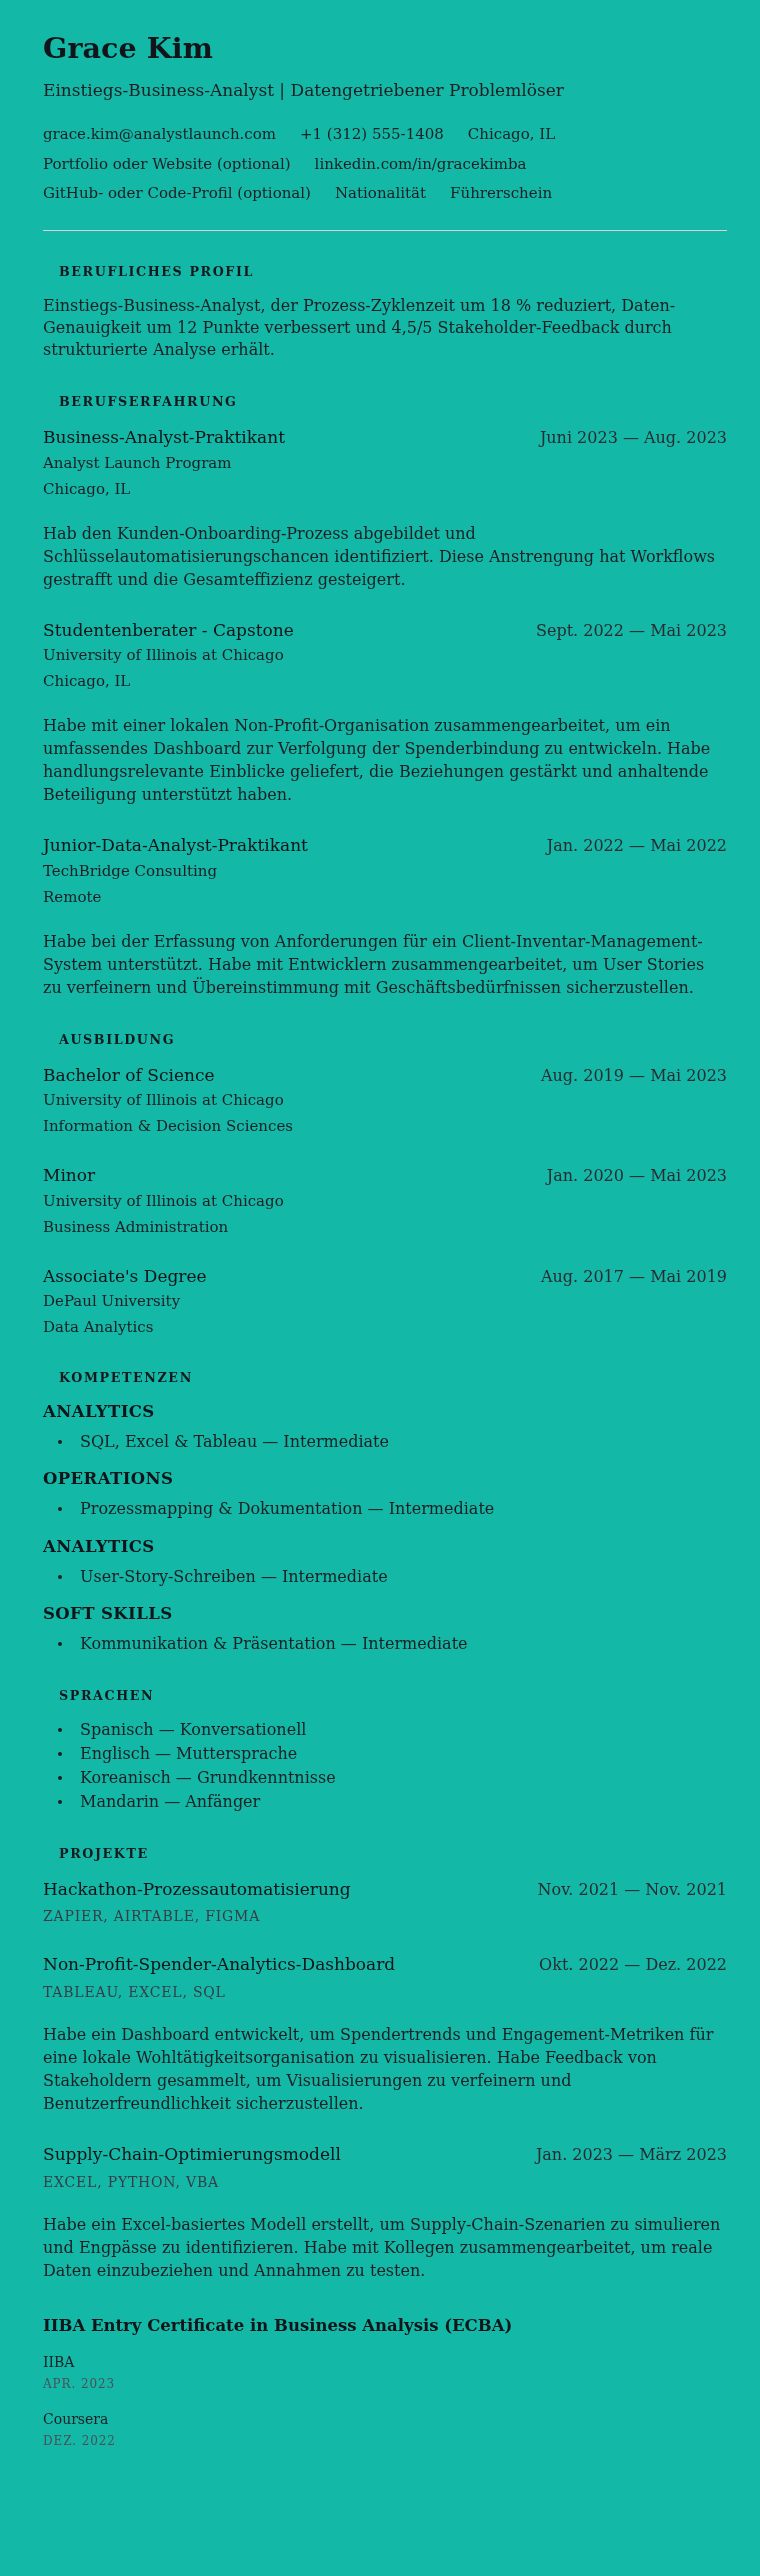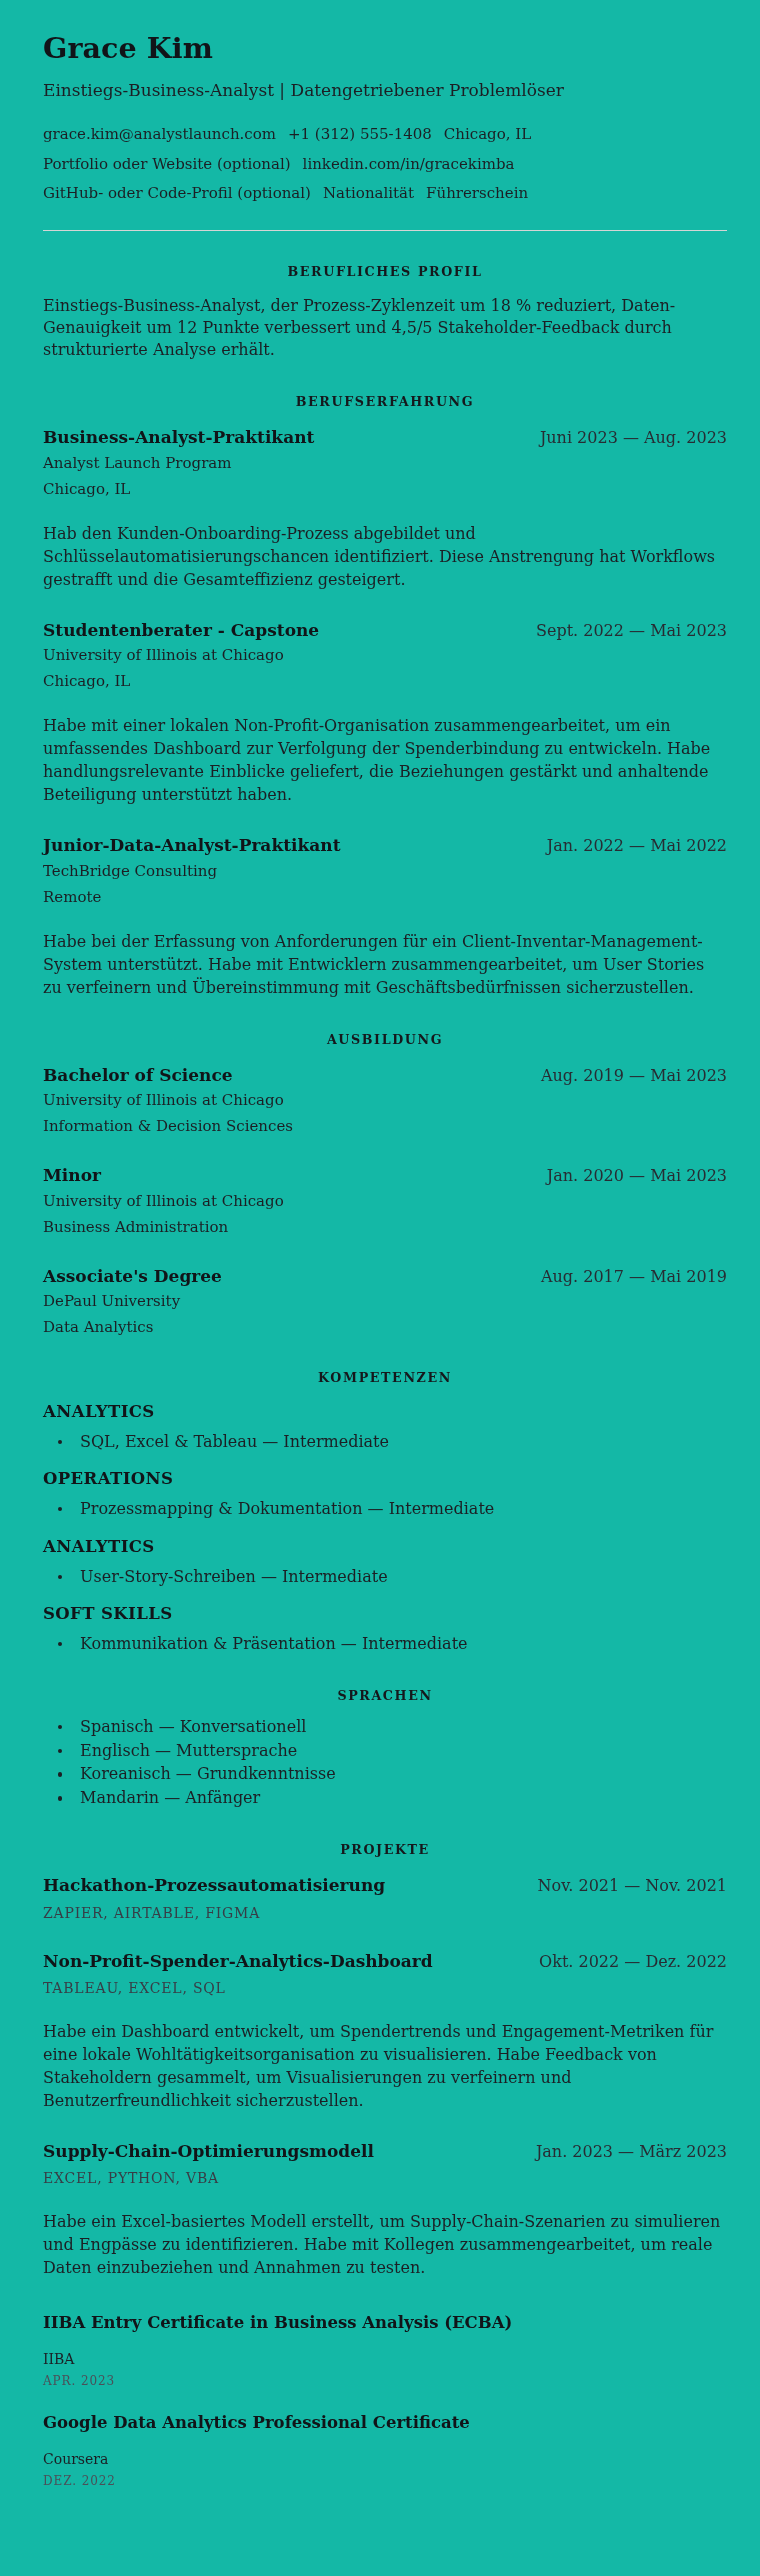--- a/index.html
+++ b/index.html
@@ -26,63 +26,62 @@
   }
   .headline {
     font-size: 17px;
     line-height: 1.25;
     margin-top: 15px;
     color: #1c1f24;
   }
   .contact-row {
     display: flex;
     flex-wrap: wrap;
-    column-gap: 12px;
+    column-gap: 24px;
     font-size: 15px;
     line-height: 20px;
     margin-top: 9.5px;
     color: #1c1f24;
   }
   .contact-row.first { margin-top: 23px; }
   .divider {
     border: none;
     border-top: 1.3px solid #d5d5d5;
     margin: 27px 0 0 0;
   }
 
   
   .section { margin-top: 33px; }
   .section-heading {
     font-size: 12.7px;
     font-weight: 700;
     letter-spacing: 1.6px;
     line-height: 15px;
     color: #15181c;
-    margin: 2px;
-    text-align: center;
+    margin: 16px;
   }
 
   .profile-text {
     font-size: 16px;
     line-height: 22px;
     margin-top: 16px;
     max-width: 684px;
   }
 
   .entry { margin-top: 18px; }
   .entry + .entry { margin-top: 29px; }
   .entry-head {
     display: flex;
     justify-content: space-between;
     align-items: baseline;
     gap: 12.7px;
   }
   .entry-title {
     font-size: 17px;
-    font-weight: 700;
+    font-weight: 400;
     line-height: 21.5px;
     color: #111418;
     margin: 0;
   }
   .entry-date {
     font-size: 16px;
     line-height: 20px;
     color: #272c33;
     white-space: nowrap;
     flex-shrink: 0;
@@ -329,20 +328,19 @@
 
   <section class="section">
 
     <div class="cert">
       <div class="cert-title">IIBA Entry Certificate in Business Analysis (ECBA)</div>
       <div class="cert-issuer">IIBA</div>
       <div class="cert-date">APR. 2023</div>
     </div>
 
     <div class="cert">
-      <div class="cert-title">Google Data Analytics Professional Certificate</div>
       <div class="cert-issuer">Coursera</div>
       <div class="cert-date">DEZ. 2022</div>
     </div>
   </section>
 
 </div>
 
 
 </body></html>

